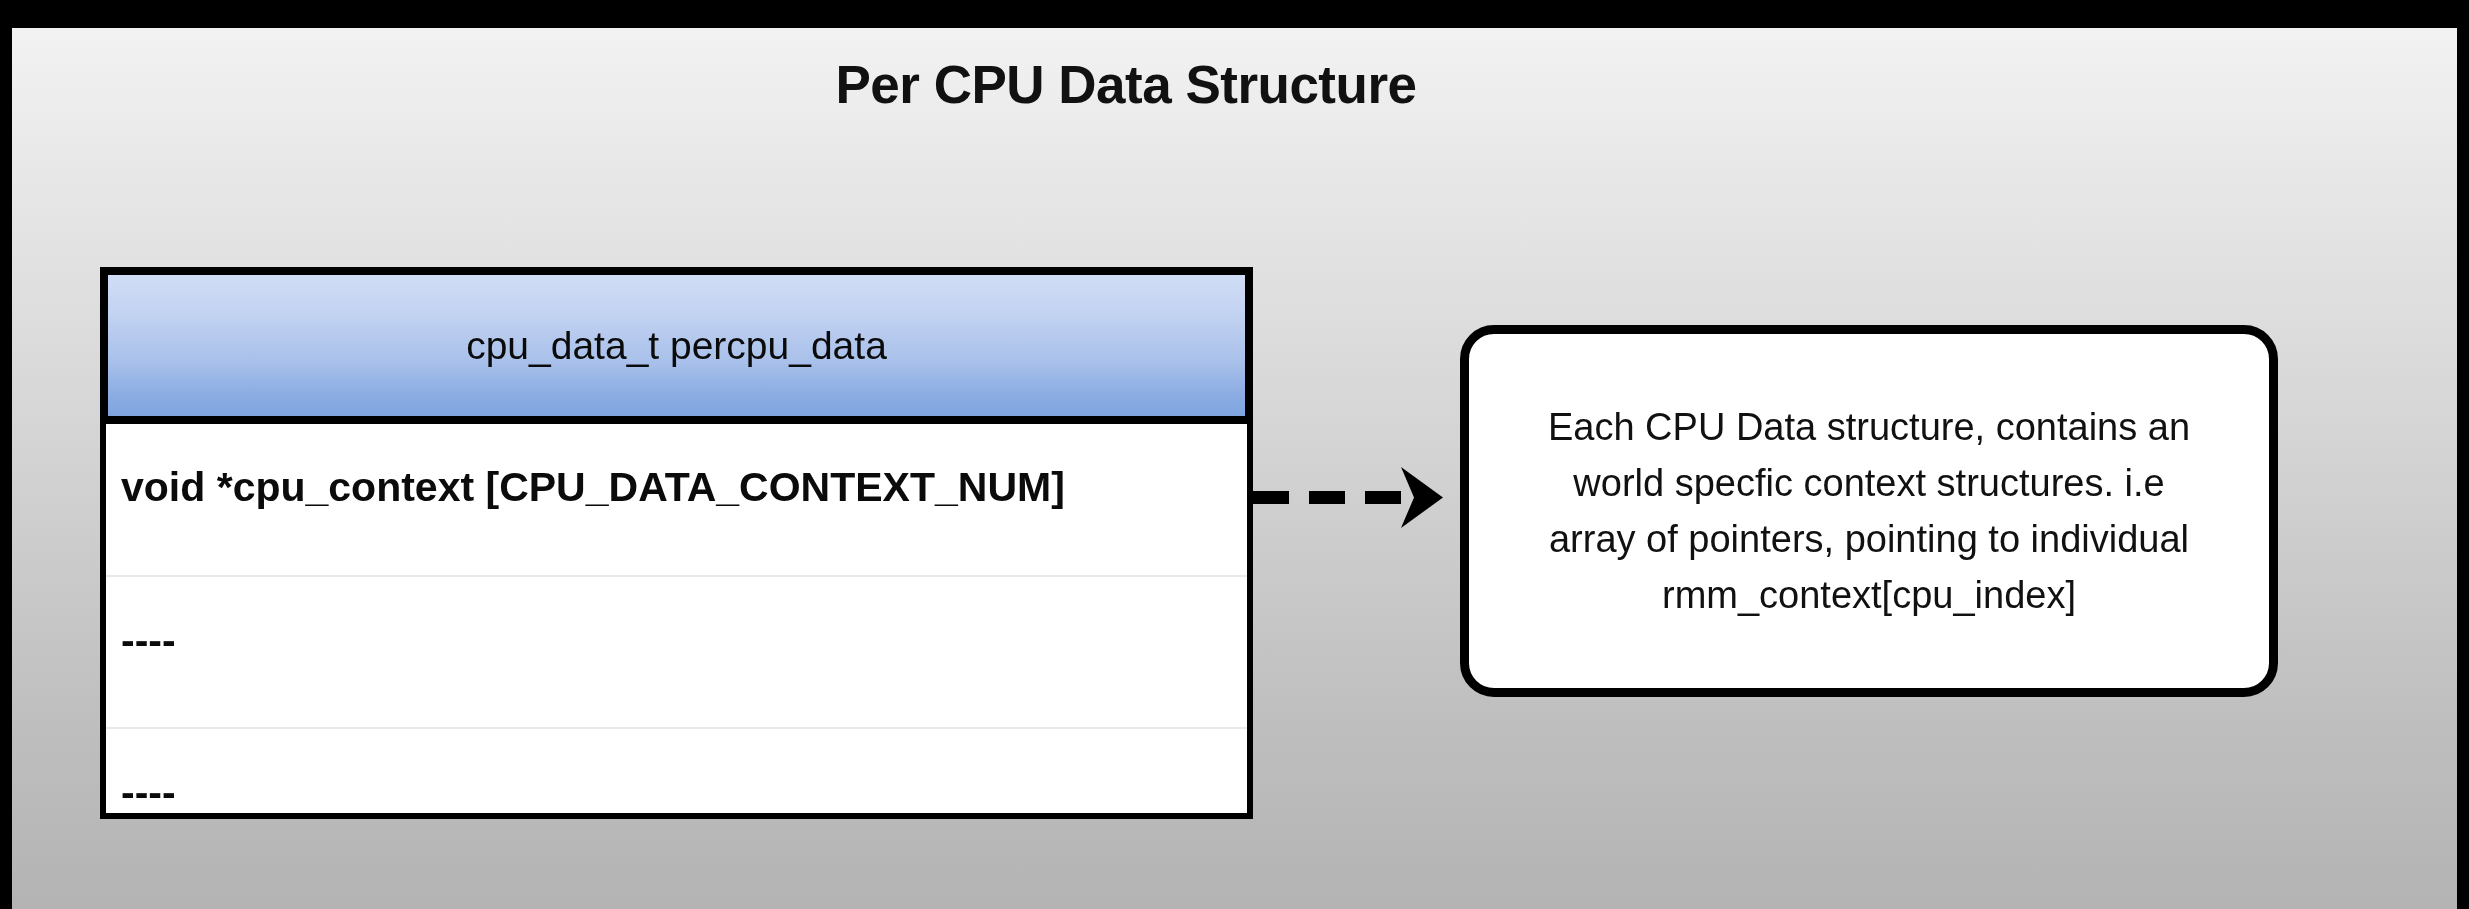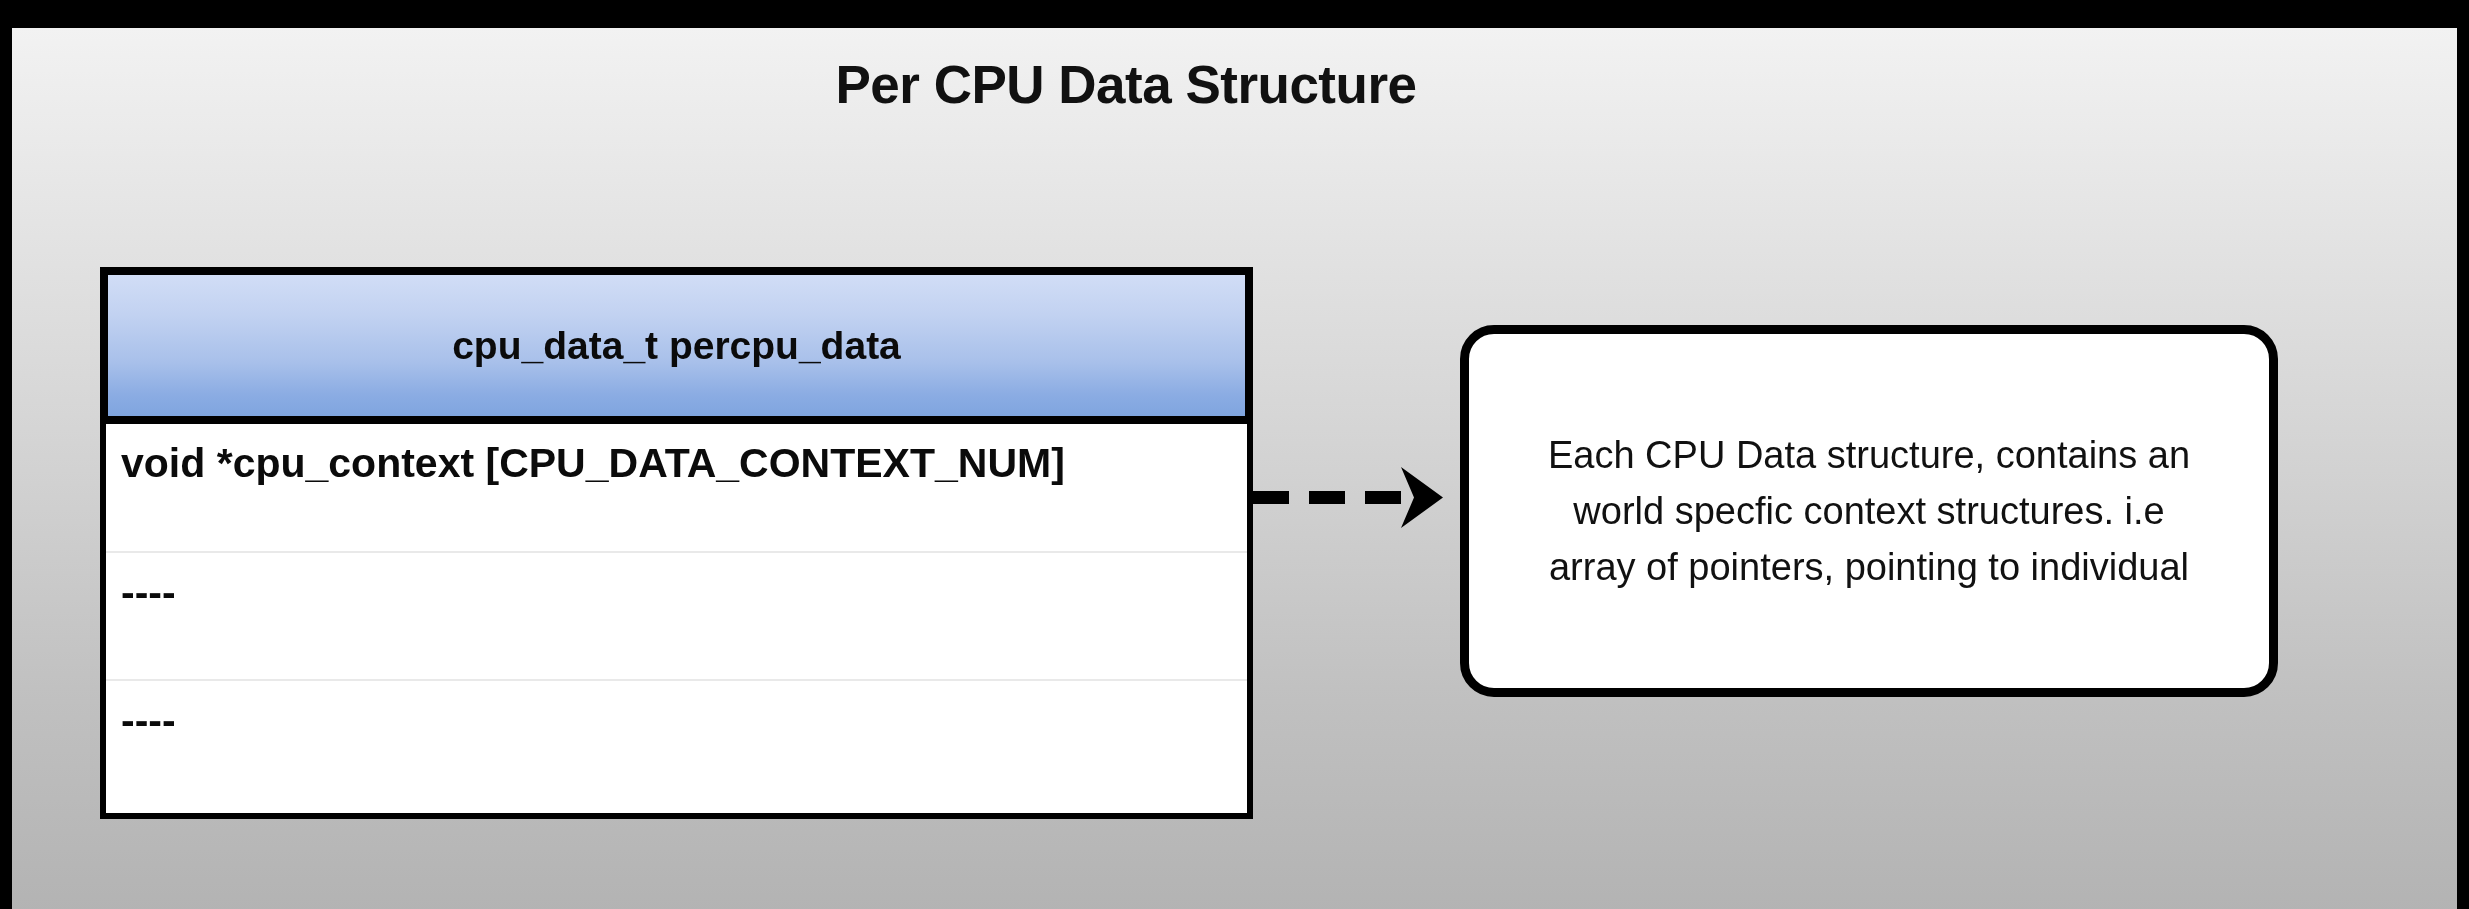--- a/index.html
+++ b/index.html
@@ -56,21 +56,21 @@
     border: 8px solid #000000;
     background: linear-gradient(to bottom, #d1ddf6 0%, #c2d2f1 28%, #a8c0ea 62%, #8bacе3 85%, #7fa5df 100%);
     background-image: linear-gradient(to bottom, #d1ddf6 0%, #c2d2f1 28%, #a8c0ea 62%, #8bace3 85%, #7fa5df 100%);
     display: flex;
     flex-direction: column;
     align-items: center;
     justify-content: center;
   }
   .hdr-line {
     font-size: 39px;
-    font-weight: bold;
+    font-weight: normal;
     color: #0b0b0b;
     line-height: 60px;
     white-space: nowrap;
     text-align: center;
     font-stretch: condensed;
   }
   #struct-body {
     position: relative;
     box-sizing: border-box;
     width: 100%;
@@ -79,20 +79,21 @@
     border-top: 0;
     background: #ffffff;
     overflow: hidden;
   }
   .struct-row {
     box-sizing: border-box;
     position: relative;
     height: 128.5px;
     padding: 14px 4px 0 15px;
     border-bottom: 2px solid #e9e9e9;
+    margin-top: 24px;
   }
   .struct-row:last-child { border-bottom: 0; }
   .struct-row-text {
     font-size: 41px;
     font-weight: bold;
     color: #0b0b0b;
     line-height: 50px;
     white-space: nowrap;
     font-stretch: condensed;
   }
@@ -168,16 +169,17 @@
         <rect x="56" y="26" width="36" height="13" fill="#000000"></rect>
         <rect x="112" y="26" width="36" height="13" fill="#000000"></rect>
         <path d="M 148 2 L 190 32.5 L 148 63 L 161 32.5 Z" fill="#000000"></path>
       </svg>
     </div>
 
     <div id="note-box">
       <div class="note-line">Each CPU Data structure, contains an</div>
       <div class="note-line">world specfic context structures. i.e</div>
       <div class="note-line">array of pointers, pointing to individual</div>
+      <div class="note-line">rmm_context[cpu_index]</div>
     </div>
 
   </div>
 </div>
 
 </body></html>

